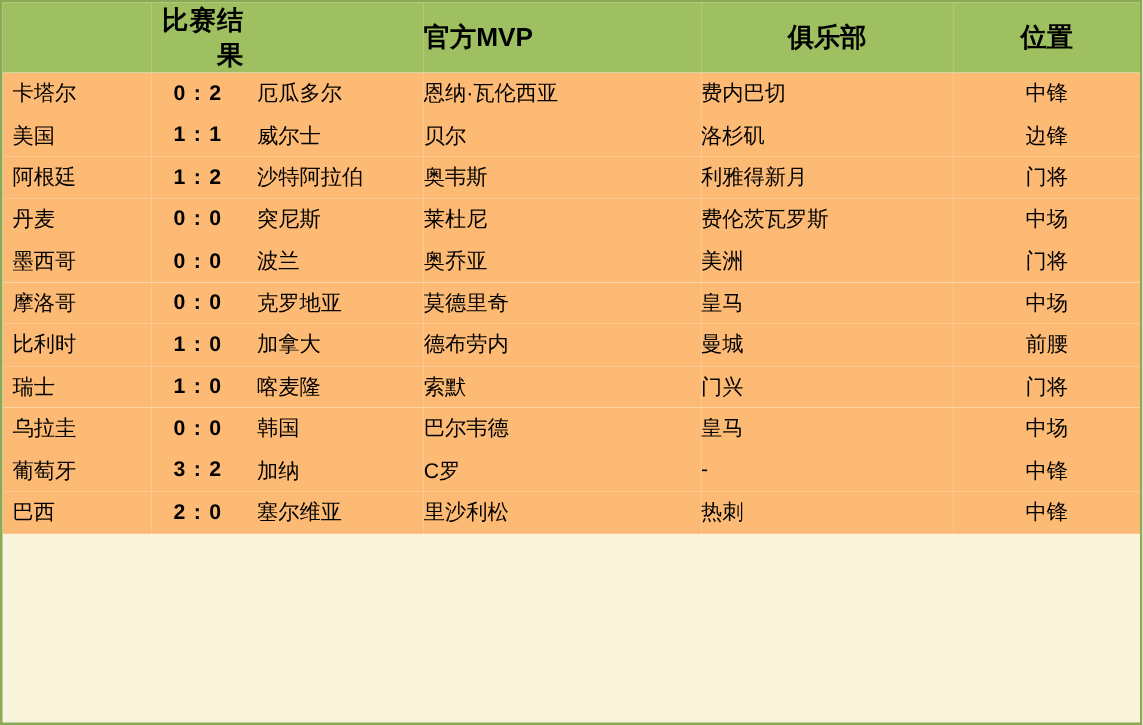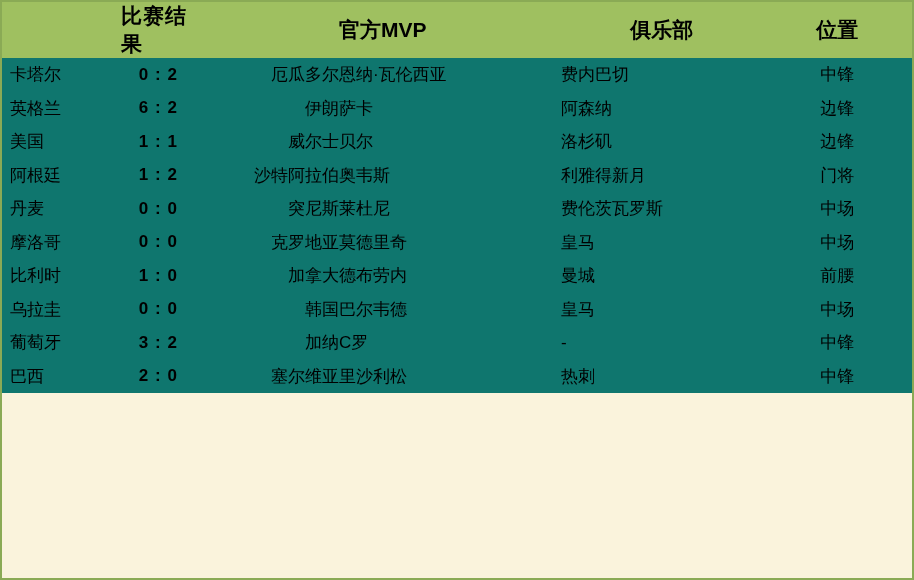--- a/index.html
+++ b/index.html
@@ -35,41 +35,41 @@
     color: #000000;
     text-align: center;
     padding: 0;
     vertical-align: middle;
   }
   thead th.blank-col {
     font-size: 0;
   }
   tbody tr {
     height: 33.5px;
-    background: #0f766e;
+    background: #fdba74;
   }
   tbody td {
     font-size: 17px;
     color: #000000;
     padding: 0;
     vertical-align: middle;
     white-space: nowrap;
     overflow: hidden;
   }
   .col-team-a   { width: 118px; text-align: left;  padding-left: 8px; }
   .col-score    { width: 74px;  text-align: center; font-weight: bold; letter-spacing: 1px; }
-  .col-team-b   { width: 142px; text-align: right;  padding-left: 10px; }
+  .col-team-b   { width: 142px; text-align: left;  padding-left: 10px; }
   .col-mvp      { width: 220px; text-align: left; }
   .col-club     { width: 200px; }
   .col-position { width: 148px; text-align: center; }
 
   thead th.col-team-a, thead th.col-team-b { text-align: center; padding-left: 0; }
 
   
-  .hdr-score-label { text-align: left; }
+  .hdr-score-label { text-align: right; }
 </style>
 </head>
 <body>
 
 <div class="table-wrap">
   <table class="results">
     <thead>
       <tr class="header-row">
         <th class="col-team-a blank-col"></th>
         <th class="col-score hdr-score-label">比赛结果</th>
@@ -82,28 +82,20 @@
     <tbody id="results-body">
         <tr>
           <td class="col-team-a">卡塔尔</td>
           <td class="col-score">0 : 2</td>
           <td class="col-team-b">厄瓜多尔</td>
           <td class="col-mvp">恩纳·瓦伦西亚</td>
           <td class="col-club">费内巴切</td>
           <td class="col-position">中锋</td>
         </tr>
         <tr>
-          <td class="col-team-a">英格兰</td>
-          <td class="col-score">6 : 2</td>
-          <td class="col-team-b">伊朗</td>
-          <td class="col-mvp">萨卡</td>
-          <td class="col-club">阿森纳</td>
-          <td class="col-position">边锋</td>
-        </tr>
-        <tr>
           <td class="col-team-a">美国</td>
           <td class="col-score">1 : 1</td>
           <td class="col-team-b">威尔士</td>
           <td class="col-mvp">贝尔</td>
           <td class="col-club">洛杉矶</td>
           <td class="col-position">边锋</td>
         </tr>
         <tr>
           <td class="col-team-a">阿根廷</td>
           <td class="col-score">1 : 2</td>
@@ -114,34 +106,50 @@
         </tr>
         <tr>
           <td class="col-team-a">丹麦</td>
           <td class="col-score">0 : 0</td>
           <td class="col-team-b">突尼斯</td>
           <td class="col-mvp">莱杜尼</td>
           <td class="col-club">费伦茨瓦罗斯</td>
           <td class="col-position">中场</td>
         </tr>
         <tr>
+          <td class="col-team-a">墨西哥</td>
+          <td class="col-score">0 : 0</td>
+          <td class="col-team-b">波兰</td>
+          <td class="col-mvp">奥乔亚</td>
+          <td class="col-club">美洲</td>
+          <td class="col-position">门将</td>
+        </tr>
+        <tr>
           <td class="col-team-a">摩洛哥</td>
           <td class="col-score">0 : 0</td>
           <td class="col-team-b">克罗地亚</td>
           <td class="col-mvp">莫德里奇</td>
           <td class="col-club">皇马</td>
           <td class="col-position">中场</td>
         </tr>
         <tr>
           <td class="col-team-a">比利时</td>
           <td class="col-score">1 : 0</td>
           <td class="col-team-b">加拿大</td>
           <td class="col-mvp">德布劳内</td>
           <td class="col-club">曼城</td>
           <td class="col-position">前腰</td>
+        </tr>
+        <tr>
+          <td class="col-team-a">瑞士</td>
+          <td class="col-score">1 : 0</td>
+          <td class="col-team-b">喀麦隆</td>
+          <td class="col-mvp">索默</td>
+          <td class="col-club">门兴</td>
+          <td class="col-position">门将</td>
         </tr>
         <tr>
           <td class="col-team-a">乌拉圭</td>
           <td class="col-score">0 : 0</td>
           <td class="col-team-b">韩国</td>
           <td class="col-mvp">巴尔韦德</td>
           <td class="col-club">皇马</td>
           <td class="col-position">中场</td>
         </tr>
         <tr>

